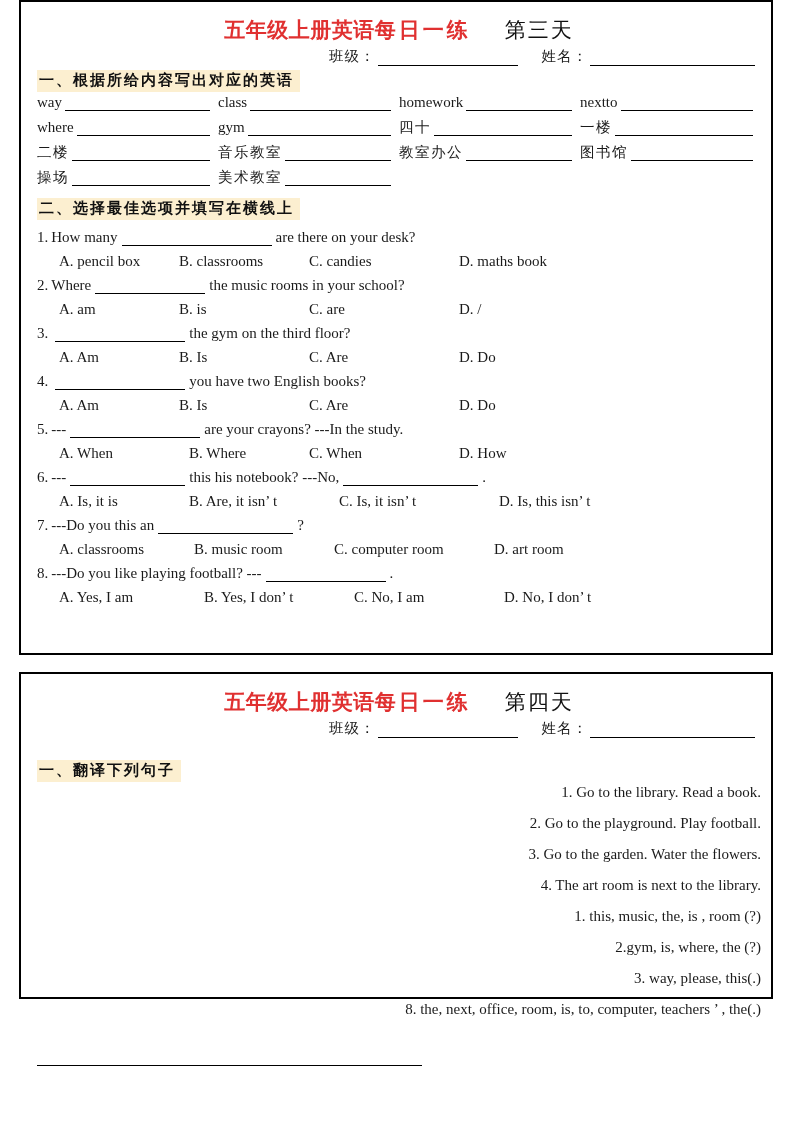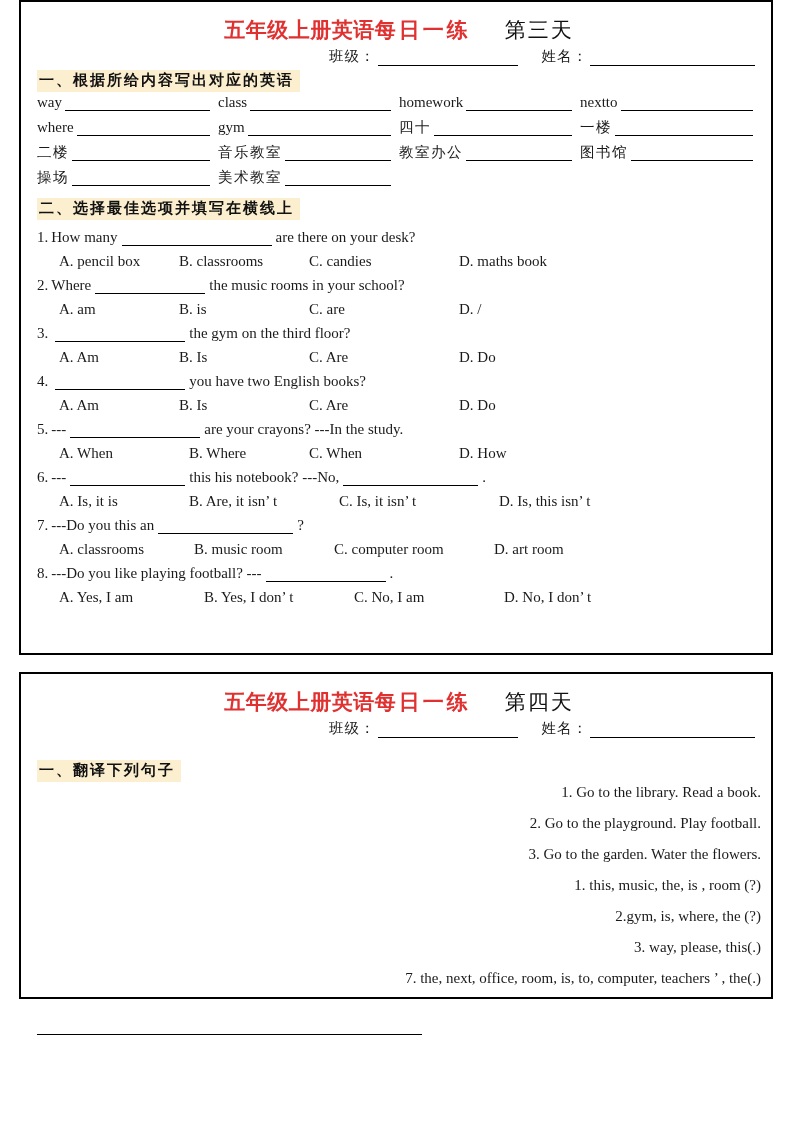--- a/index.html
+++ b/index.html
@@ -387,38 +387,42 @@
           <span class="tr-blank"></span>
       </div>
       <div class="tr-row">
         <span class="tr-text">2.  Go to the playground. Play football.</span>
           <span class="tr-blank"></span>
       </div>
       <div class="tr-row">
         <span class="tr-text">3.  Go to the garden. Water the flowers.</span>
           <span class="tr-blank"></span>
       </div>
+      <div class="tr-row">
+        <span class="tr-text">4.  The art room is next to the library.</span>
+          <span class="tr-blank"></span>
+      </div>
     </div>
 
     <div>
 
       <div class="tr-row">
         <span class="tr-text">1. this, music, the, is , room (?)</span>
           <span class="tr-blank"></span>
       </div>
       <div class="tr-row">
         <span class="tr-text">2.gym, is, where, the (?)</span>
           <span class="tr-blank"></span>
       </div>
       <div class="tr-row">
         <span class="tr-text">3. way, please, this(.)</span>
           <span class="tr-blank"></span>
       </div>
       <div class="tr-row">
-        <span class="tr-text">7. the, next, office, room, is, to, computer, teachers ’ , the(.)</span>
+        <span class="tr-text">8. the, next, office, room, is, to, computer, teachers ’ , the(.)</span>
           <span class="tr-blank"></span>
       </div>
       <div class="tail-row">
         <span class="tail-line"></span>
       </div>
     </div>
   </div>
 </div>
 
 </body></html>

